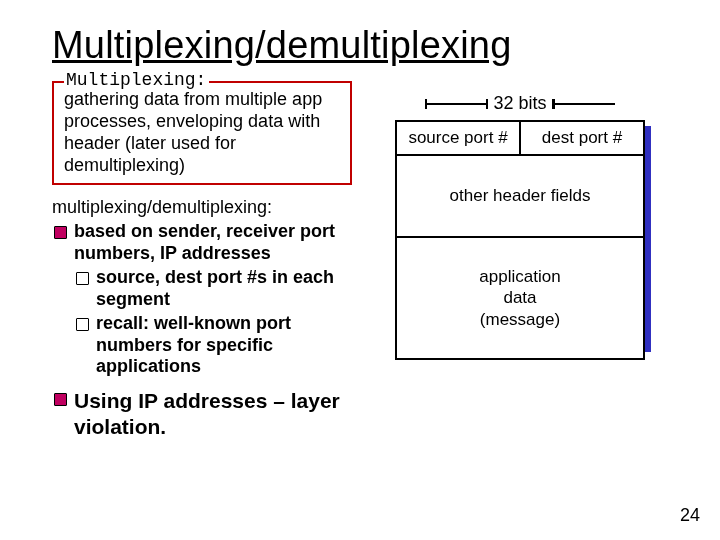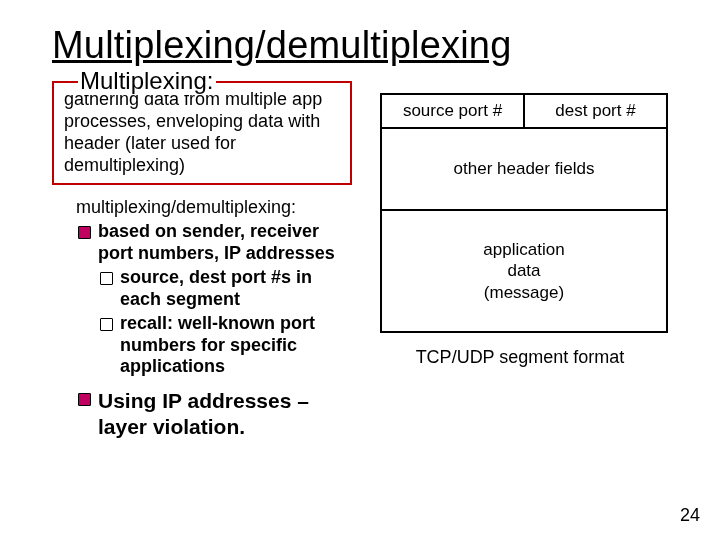--- a/index.html
+++ b/index.html
@@ -30,29 +30,30 @@
   
   .box {
     border: 2px solid #c00000;
     padding: 6px 10px 6px 10px;
     position: relative;
     line-height: 1.22;
   }
   .box-legend {
     position: absolute;
     top: -0.7em;
-    left: 24px;
+    left: 10px;
     background: #fff;
     padding: 0 3px 0 2px;
-    font-size: 24px;
+    font-size: 18px;
+    font-family: Liberation Mono, monospace;
   }
   .box-body { font-size: 18px; }
 
   
-  .mux-block { margin-top: 12px; line-height: 1.22; margin-left: 24px; }
+  .mux-block { margin-top: 12px; line-height: 1.22; }
   .mux-title { font-size: 18px; }
   .lvl1, .lvl2 { list-style: none; }
   .lvl1 > li {
     position: relative;
     padding-left: 22px;
     margin-top: 2px;
     font-weight: bold;
   }
   .lvl1 > li::before {
     content: "";
@@ -99,21 +100,21 @@
     content: "";
     position: absolute;
     width: 2px; height: 10px;
     background: #000;
     top: -6px;
   }
   .hline.left::after { right: -1px; }
   .hline.right::before { left: -1px; }
 
   .segdiagram {
-    width: 288px;
+    width: 250px;
     margin: 0 auto;
     position: relative;
   }
   .shadow {
     position: absolute;
     left: 6px; top: 6px;
     width: 250px;
     background: #3030c0;
   }
   .stack {
@@ -176,38 +177,42 @@
       </ul>
       <ul class="lvl1 final-bullet">
         <li><span>Using IP addresses – layer violation.</span></li>
       </ul>
     </div>
 
   </div>
 
   <div class="right-col">
 
+    <div class="bits-row">
+      <span class="hline left"></span>
+      <span>32 bits</span>
+      <span class="hline right"></span>
+    </div>
 
     <div class="segdiagram">
       <div class="shadow" style="height:226px"></div>
       <div class="stack">
         <div class="row">
           <div class="cell sep">source port #</div>
           <div class="cell">dest port #</div>
         </div>
         <div class="row">
           <div class="cell med" style="flex:2">other header fields</div>
         </div>
         <div class="row">
           <div class="cell tall" style="flex:2; white-space:pre-line">application
 data
 (message)</div>
         </div>
       </div>
     </div>
 
-    <div class="caption">TCP/UDP segment format</div>
 
   </div>
 
 </div>
 
 <div class="pagenum">24</div>
 
 </body></html>

